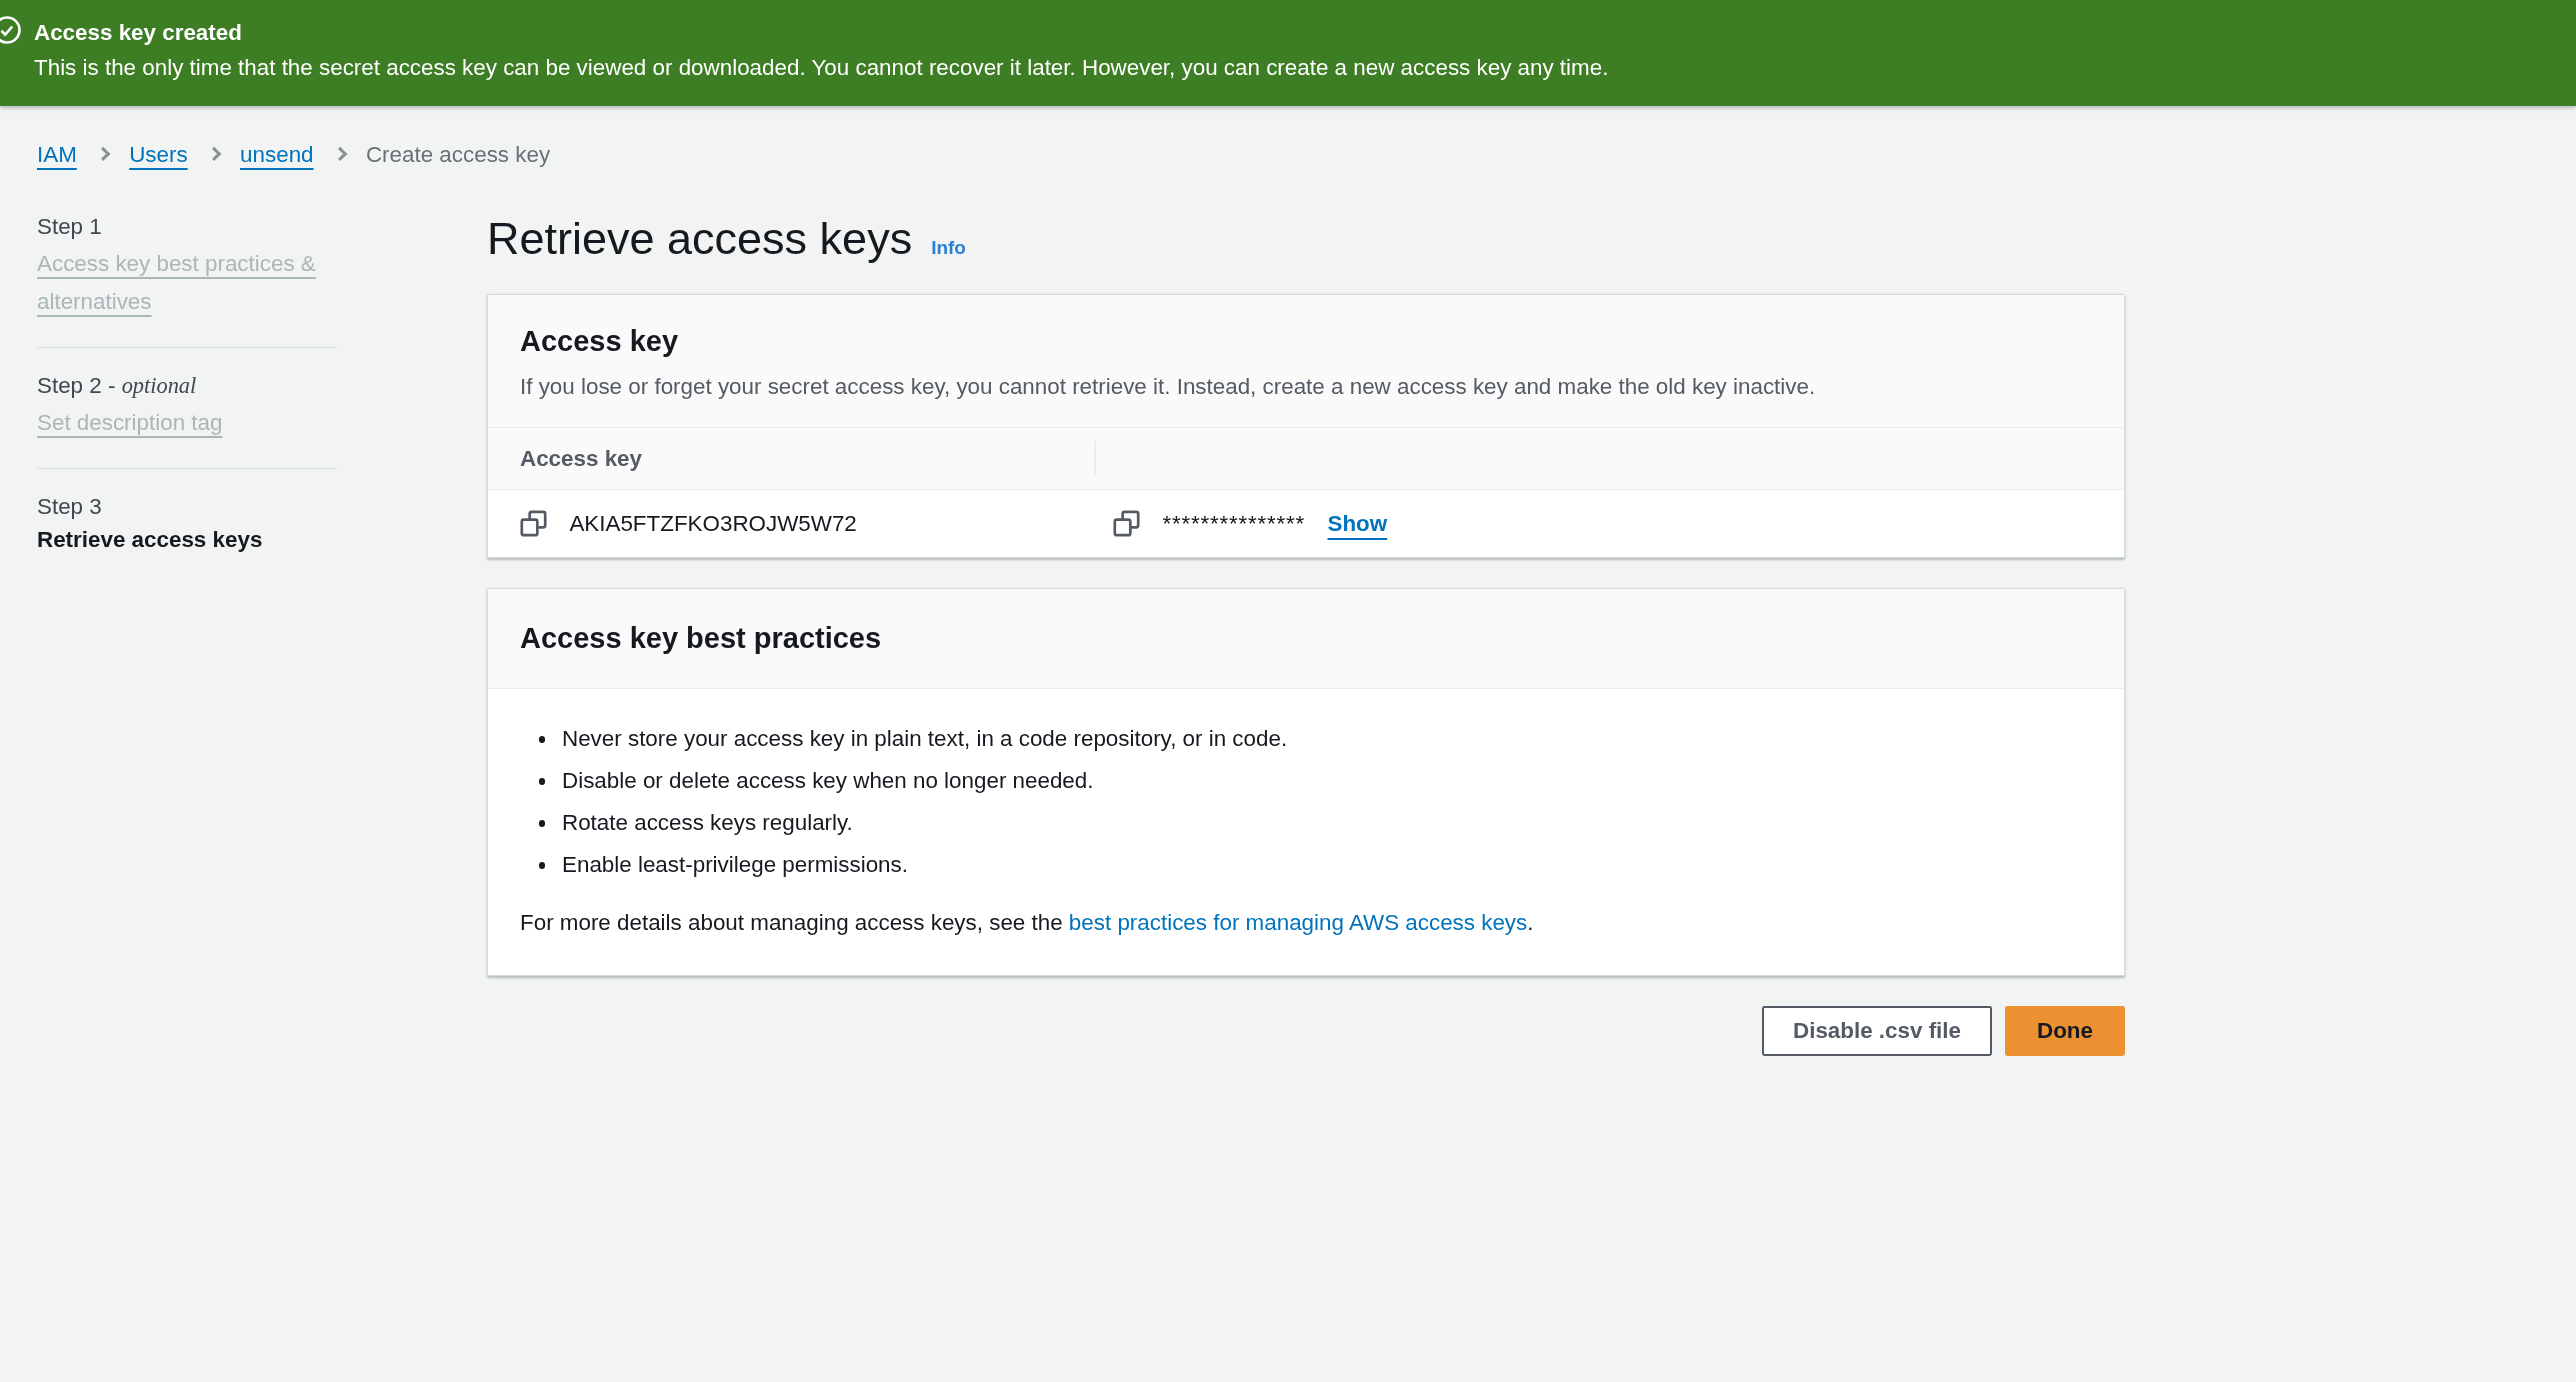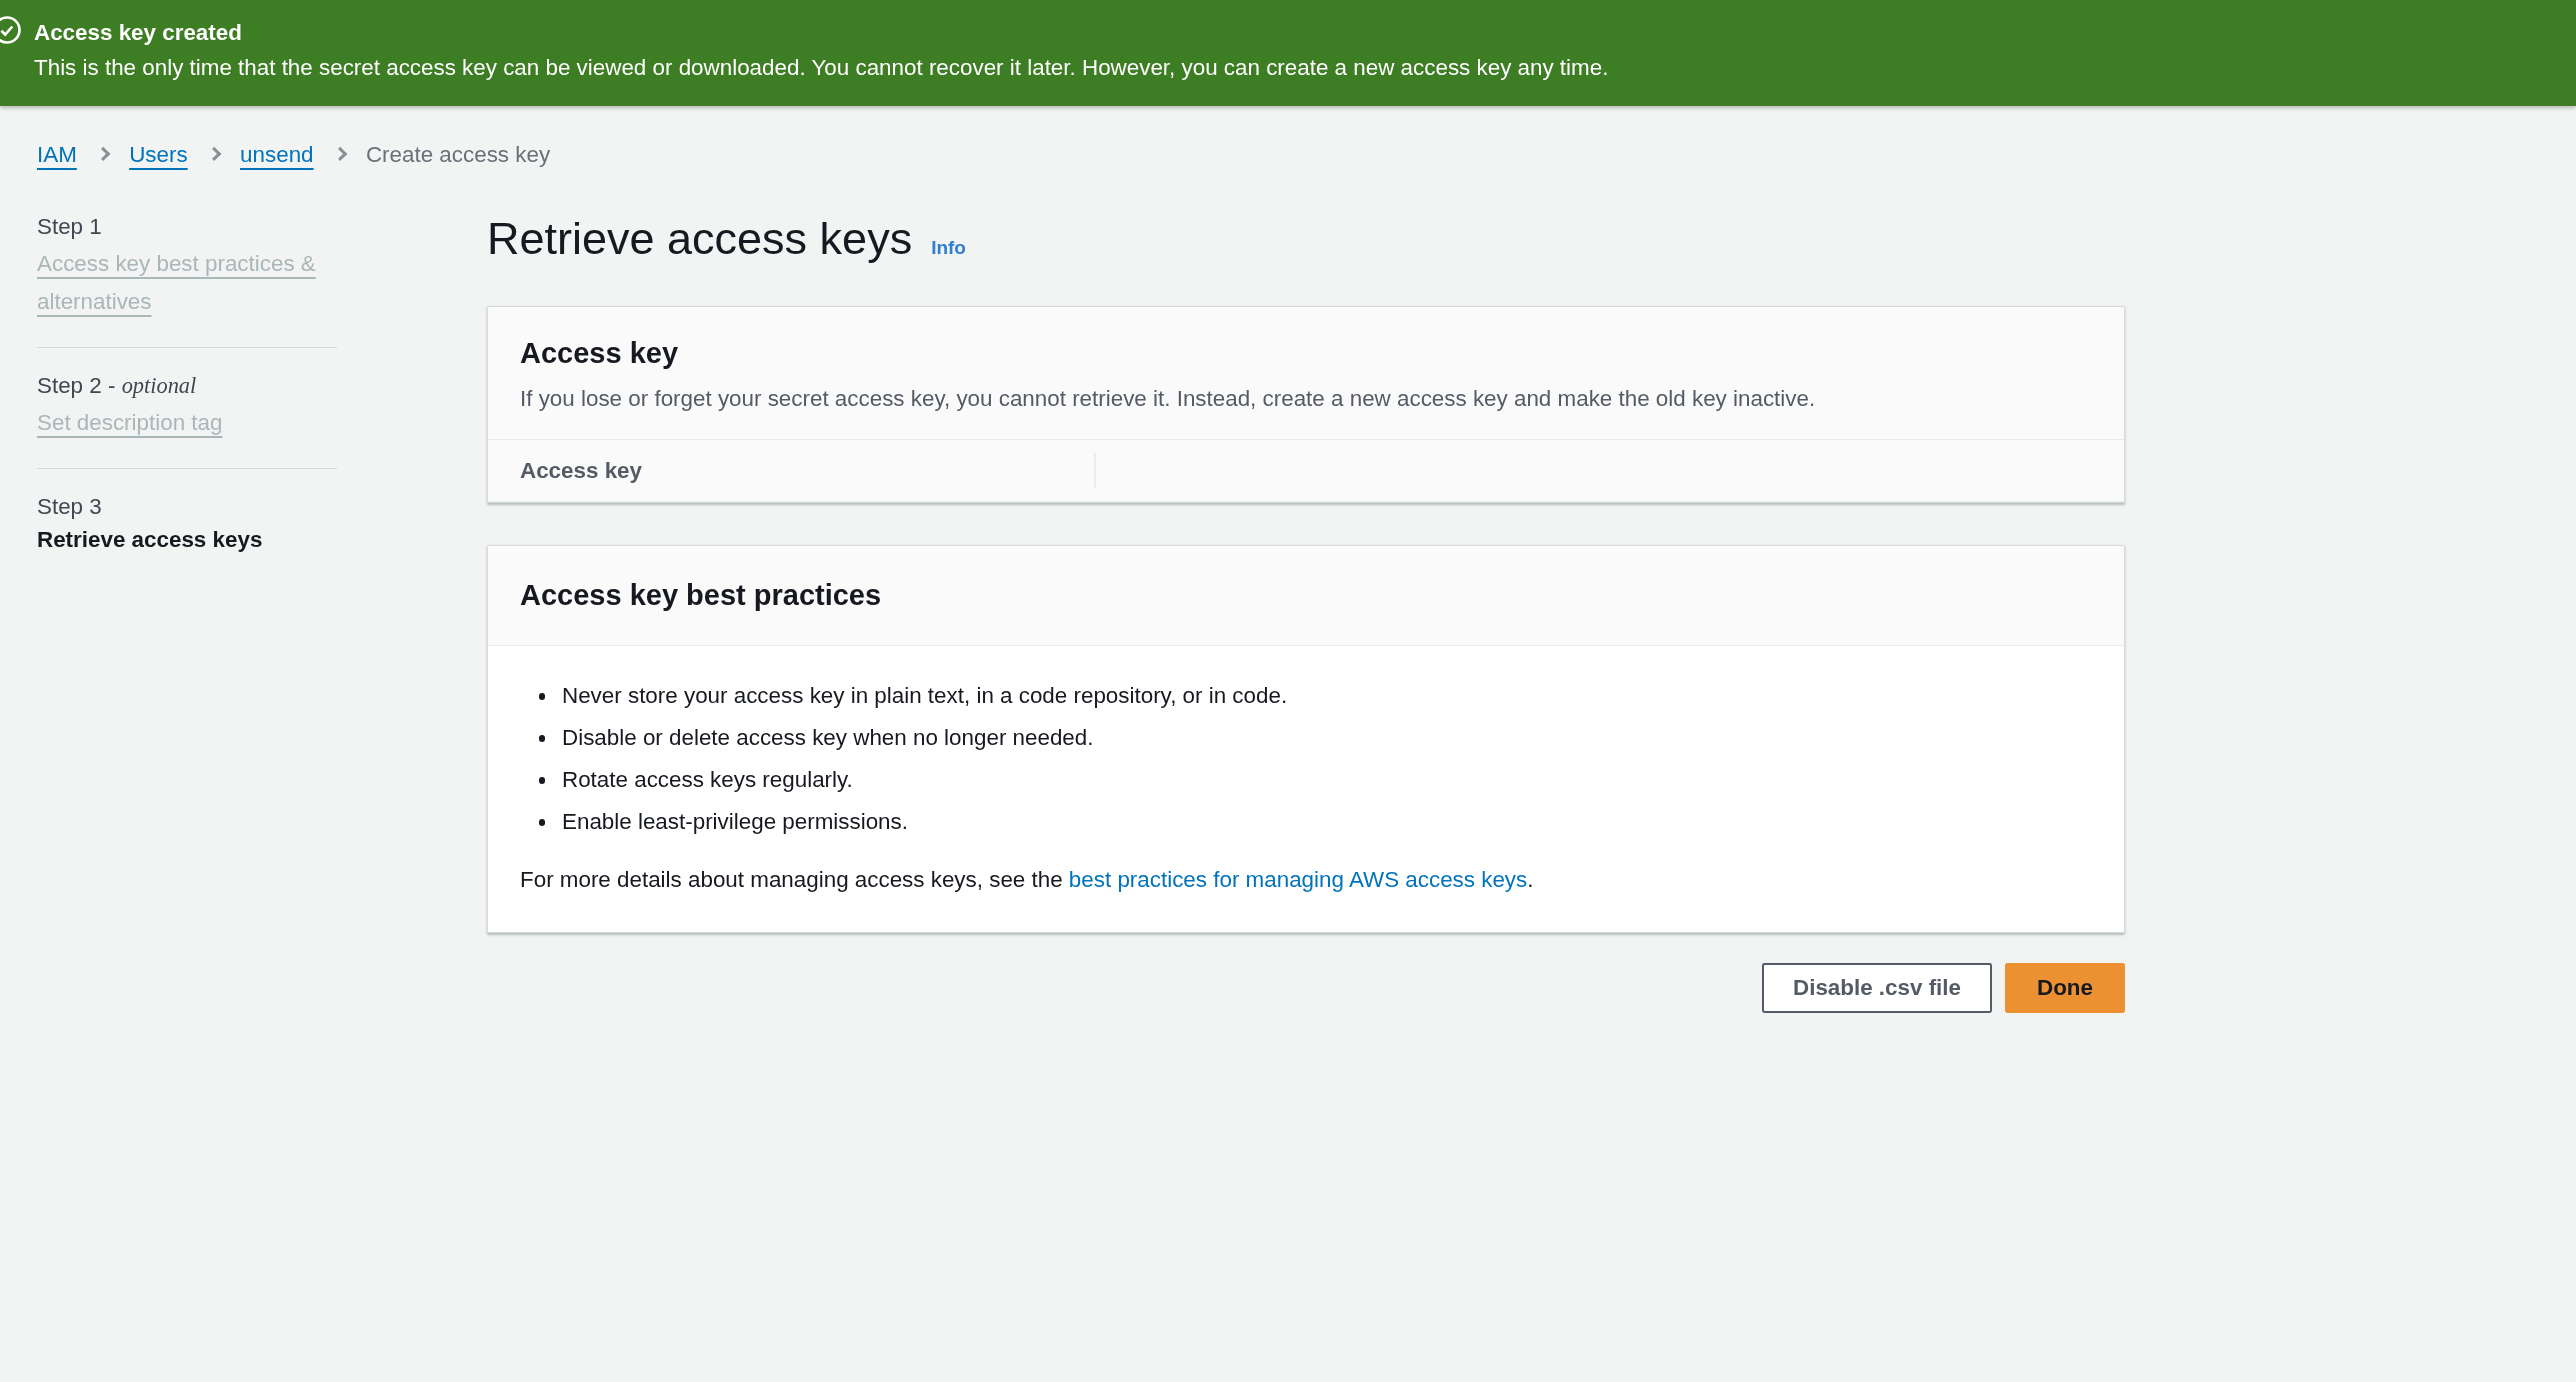--- a/index.html
+++ b/index.html
@@ -75,21 +75,21 @@
   .main { width:1638px; flex:0 0 auto; }
 
   .page-title-row { display:flex; align-items:baseline; }
   .page-title { font-size:45px; font-weight:400; line-height:51px; color:#16191f; }
   .info-link {
     margin-left:19px;
     font-size:19px; font-weight:700; color:#2e7fd4; cursor:pointer;
   }
 
   .card {
-    margin-top:42px;
+    margin-top:30px;
     background:#ffffff;
     border:0.8px solid #d5dbdb;
     border-radius:1.6px;
     box-shadow:0 1.6px 2.4px rgba(0,28,36,0.25);
   }
   .card-header {
     background:#fafafa;
     padding:29px 32px 26px 32px;
     border-bottom:1.6px solid #eaeded;
   }
@@ -220,20 +220,37 @@
           <div class="card-desc">If you lose or forget your secret access key, you cannot retrieve it. Instead, create a new access key and make the old key inactive.</div>
         </div>
 
         <div class="key-table-head">
           <div class="col-access">
             <span class="th-text">Access key</span>
           </div>
           <div class="col-sep"></div>
         </div>
 
+        <div class="key-table-row">
+          <div class="col-access">
+            <svg class="copy-btn" viewBox="0 0 24 24" fill="none">
+              <rect x="8.6" y="1.6" width="13.8" height="13.8" rx="1.8" stroke="#545b64" stroke-width="2.4"></rect>
+              <rect x="1.6" y="8.6" width="13.8" height="13.8" rx="1.8" fill="#ffffff" stroke="#545b64" stroke-width="2.4"></rect>
+            </svg>
+            <span class="key-value">AKIA5FTZFKO3ROJW5W72</span>
+          </div>
+          <div class="col-secret">
+            <svg class="copy-btn" viewBox="0 0 24 24" fill="none">
+              <rect x="8.6" y="1.6" width="13.8" height="13.8" rx="1.8" stroke="#545b64" stroke-width="2.4"></rect>
+              <rect x="1.6" y="8.6" width="13.8" height="13.8" rx="1.8" fill="#ffffff" stroke="#545b64" stroke-width="2.4"></rect>
+            </svg>
+            <span class="masked">***************</span>
+            <a class="show-link">Show</a>
+          </div>
+        </div>
       </section>
 
       <section class="card">
         <div class="bp-header">
           <h2 class="card-title">Access key best practices</h2>
         </div>
         <div class="bp-body">
           <ul class="bp-list">
             <li>Never store your access key in plain text, in a code repository, or in code.</li>
             <li>Disable or delete access key when no longer needed.</li>

